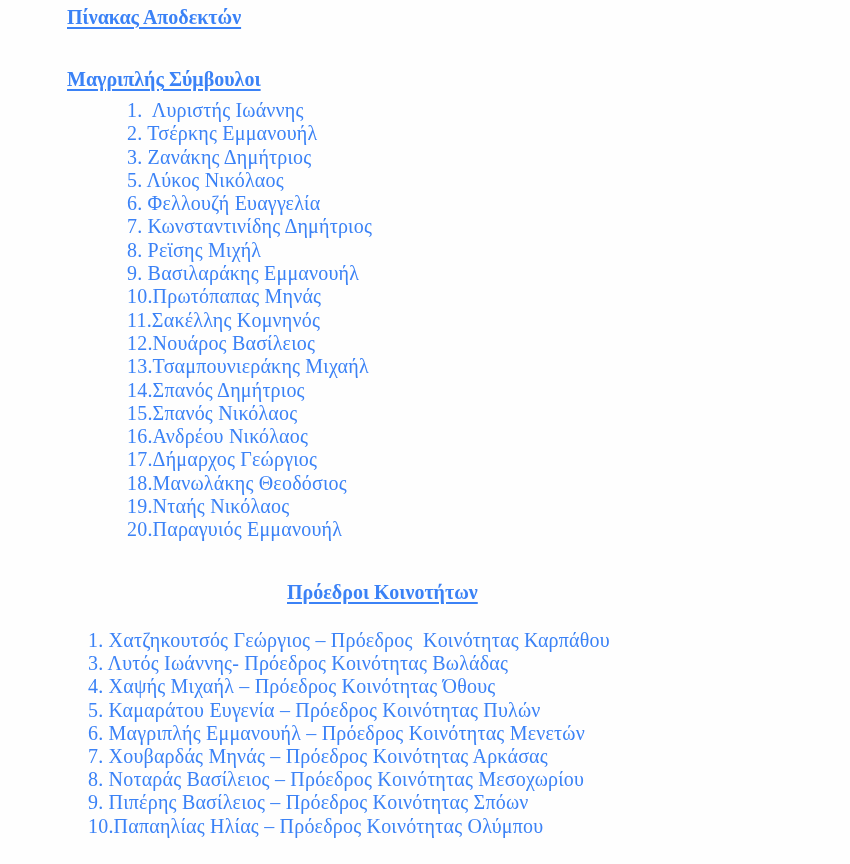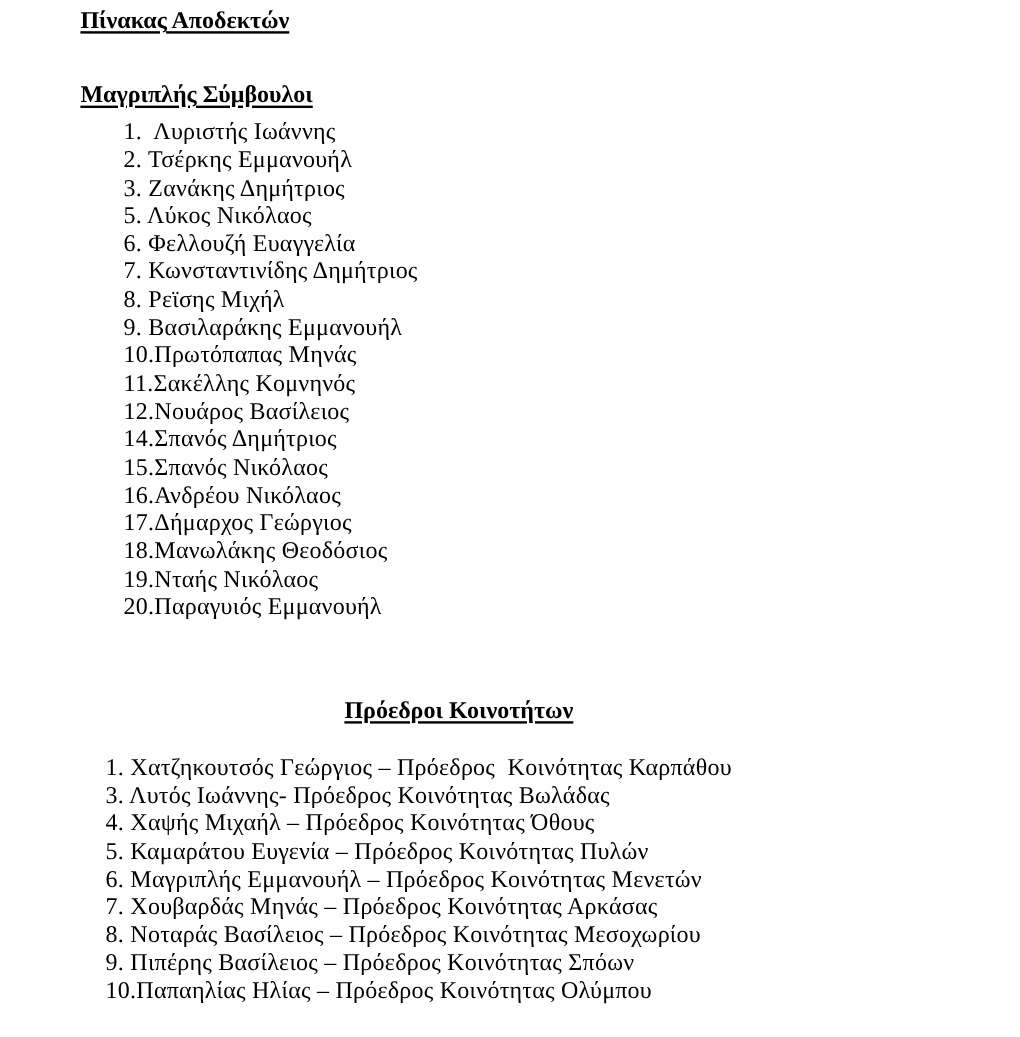--- a/index.html
+++ b/index.html
@@ -6,21 +6,21 @@
     margin: 0;
     padding: 0;
     background: #e8e8e8;
   }
   .page {
     position: relative;
     width: 850px;
     height: 864px;
     background: #fefefe;
     font-family: "Liberation Serif", "DejaVu Serif", serif;
-    color: #000000;
+    color: #3b82f6;
     overflow: hidden;
   }
   .doc-title {
     position: absolute;
     left: 67px;
     top: 6px;
     font-size: 20px;
     font-weight: bold;
     text-decoration: underline;
     text-underline-offset: 3px;
@@ -52,20 +52,21 @@
     white-space: pre;
     letter-spacing: 0.2px;
   }
   .list-councilors {
     left: 103px;
     top: 99px;
   }
   .list-councilors .list-line {
     line-height: 23.3px;
     height: 23.3px;
+    margin-left: 24px;
   }
   .list-presidents {
     left: 88px;
     top: 629px;
   }
   .list-presidents .list-line {
     line-height: 23.2px;
     height: 23.2px;
   }
 </style>
@@ -83,20 +84,21 @@
       <div class="list-line">2. Τσέρκης Εμμανουήλ</div>
       <div class="list-line">3. Ζανάκης Δημήτριος</div>
       <div class="list-line">5. Λύκος Νικόλαος</div>
       <div class="list-line">6. Φελλουζή Ευαγγελία</div>
       <div class="list-line">7. Κωνσταντινίδης Δημήτριος</div>
       <div class="list-line">8. Ρεϊσης Μιχήλ</div>
       <div class="list-line">9. Βασιλαράκης Εμμανουήλ</div>
       <div class="list-line">10.Πρωτόπαπας Μηνάς</div>
       <div class="list-line">11.Σακέλλης Κομνηνός</div>
       <div class="list-line">12.Νουάρος Βασίλειος</div>
+      <div class="list-line">13.Τσαμπουνιεράκης Μιχαήλ</div>
       <div class="list-line">14.Σπανός Δημήτριος</div>
       <div class="list-line">15.Σπανός Νικόλαος</div>
       <div class="list-line">16.Ανδρέου Νικόλαος</div>
       <div class="list-line">17.Δήμαρχος Γεώργιος</div>
       <div class="list-line">18.Μανωλάκης Θεοδόσιος</div>
       <div class="list-line">19.Νταής Νικόλαος</div>
       <div class="list-line">20.Παραγυιός Εμμανουήλ</div>
     </div>
 
   <div class="section-heading heading-presidents">Πρόεδροι Κοινοτήτων</div>

